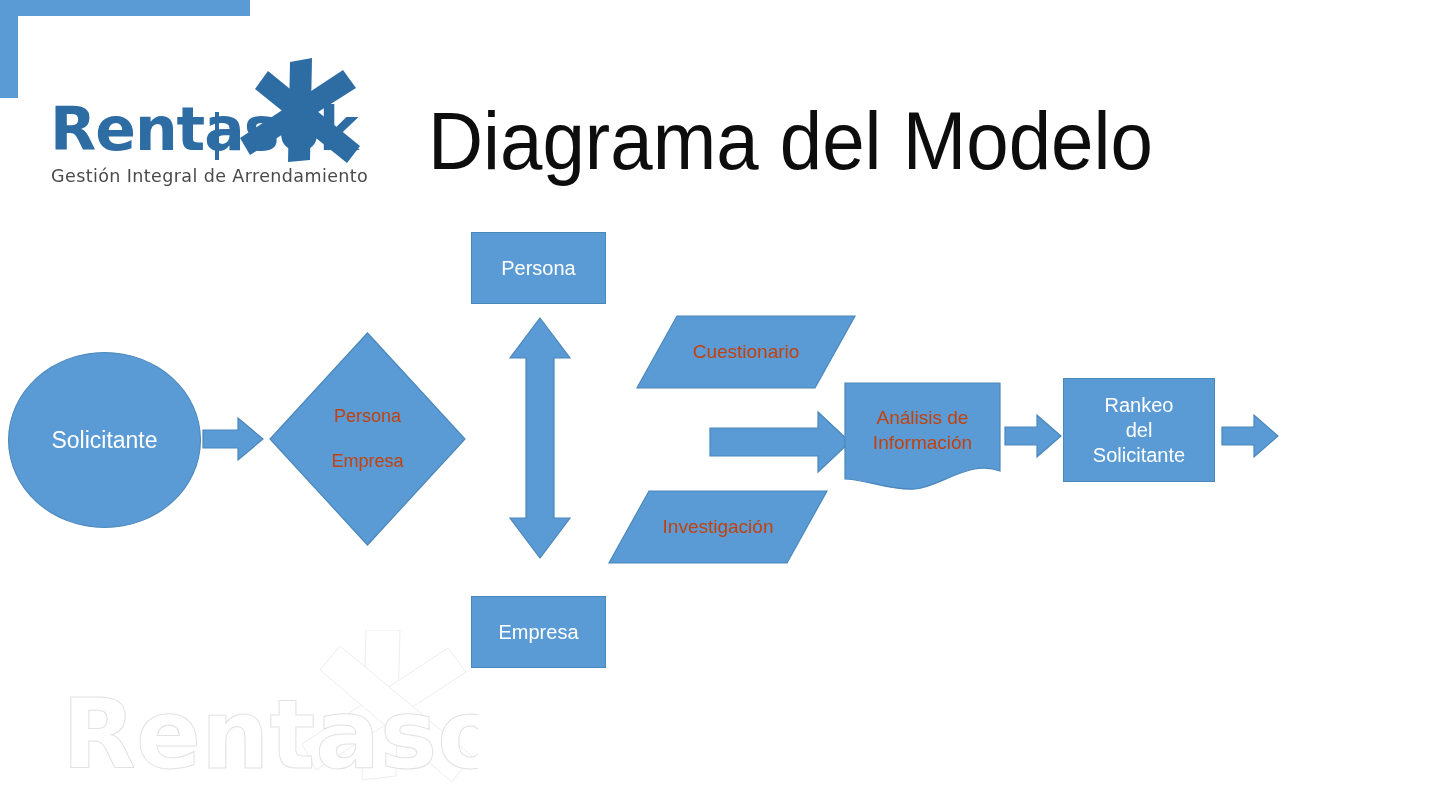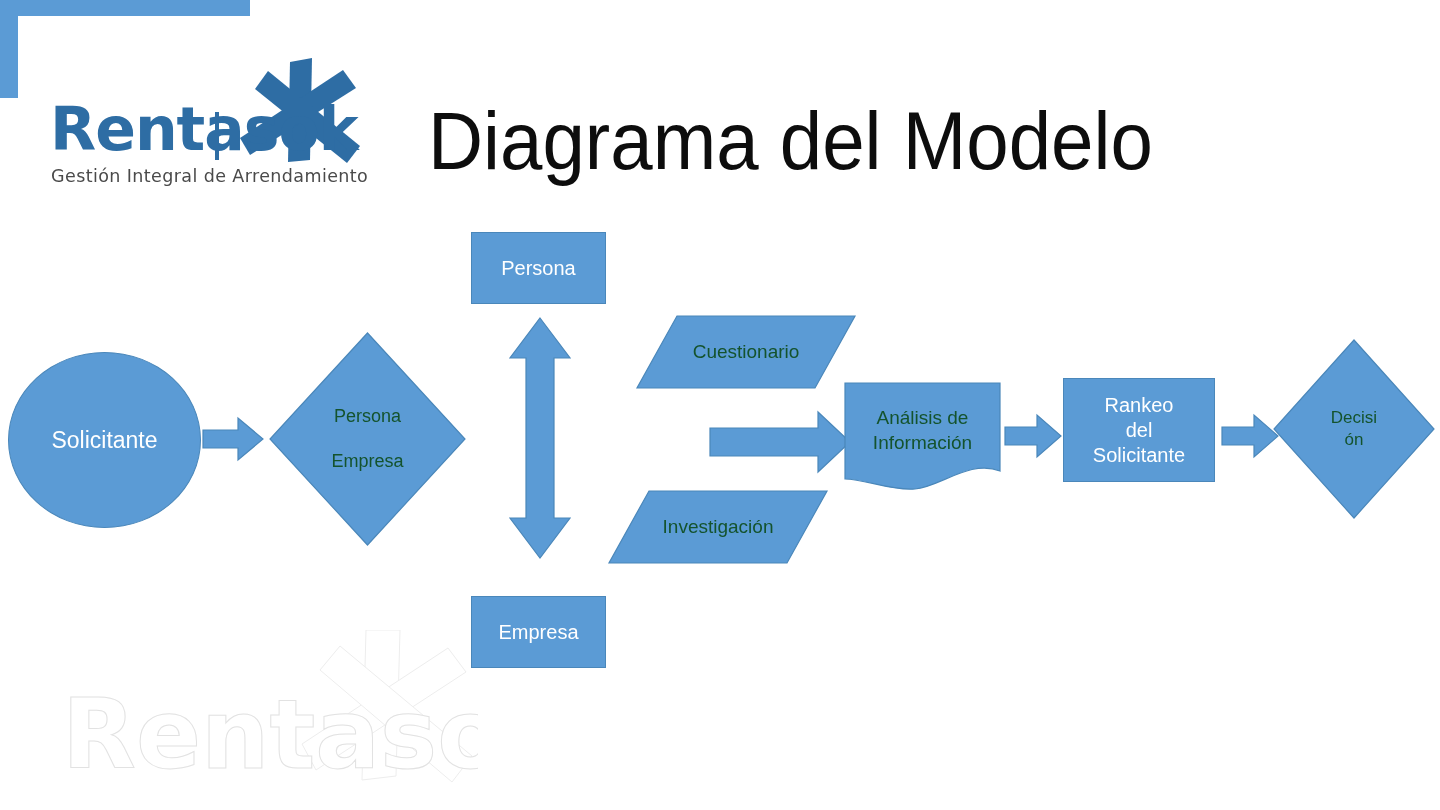--- a/index.html
+++ b/index.html
@@ -88,21 +88,21 @@
   
   .svg-shape { position: absolute; }
   .svg-shape svg { display: block; overflow: visible; }
   .svg-label {
     position: absolute;
     inset: 0;
     display: flex;
     flex-direction: column;
     align-items: center;
     justify-content: center;
-    color: #14532d;
+    color: #c2410c;
     text-align: center;
     pointer-events: none;
     font-family: "Liberation Sans", sans-serif;
     line-height: 1.3;
   }
 
   
   #watermark {
     position: absolute;
     left: 48px;
@@ -229,29 +229,20 @@
       <span>Solicitante</span>
     </span>
   </div>
 
   <div class="svg-shape" style="left:1222px; top:412px;">
     <svg width="58" height="48" viewBox="0 0 58 48">
       <path d="M0 15 L32 15 L32 3 L56 24 L32 45 L32 33 L0 33 Z" fill="#5B9BD5" stroke="#4A87BA" stroke-width="1.2"></path>
     </svg>
   </div>
 
-  <div class="svg-shape" style="left:1274px; top:340px; width:160px; height:178px;">
-    <svg width="160" height="178" viewBox="0 0 160 178">
-      <path d="M80 0 L160 89 L80 178 L0 89 Z" fill="#5B9BD5" stroke="#4A87BA" stroke-width="1.2"></path>
-    </svg>
-    <div class="svg-label" style="font-size:17px;">
-      <span>Decisi</span>
-      <span>ón</span>
-    </div>
-  </div>
 
   <div id="watermark">
     <svg viewBox="0 0 430 180" xmlns="http://www.w3.org/2000/svg">
       <g fill="#ffffff" stroke="#ededed" stroke-width="1">
         <path d="M318 0 L352 0 L348 146 L314 150 Z"></path>
         <path d="M400 18 L418 42 L268 140 L254 114 Z"></path>
         <path d="M272 40 L292 16 L424 126 L404 152 Z"></path>
       </g>
       <text class="wm-word" x="14" y="138">Rentasok</text>
     </svg>

